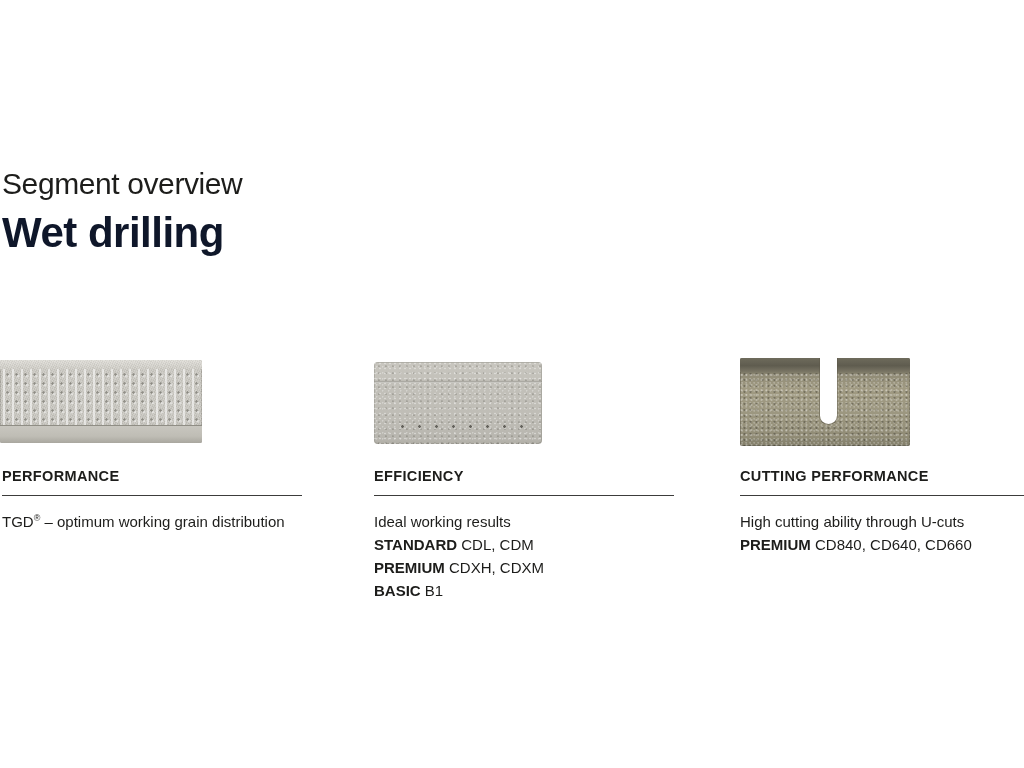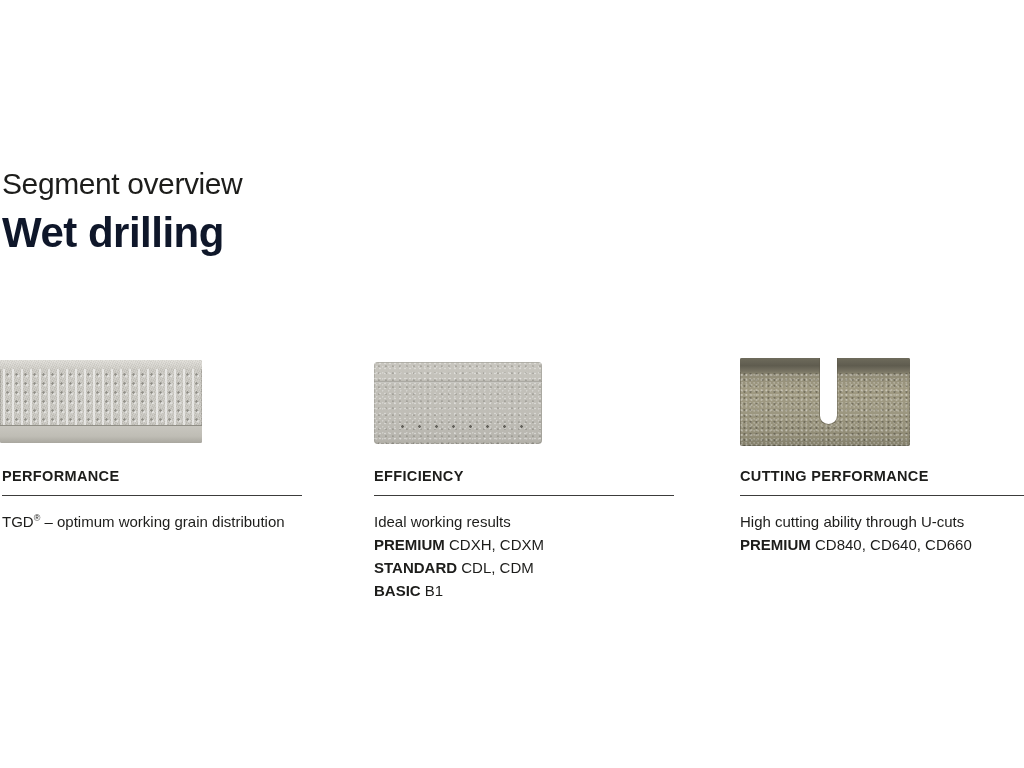--- a/index.html
+++ b/index.html
@@ -276,22 +276,22 @@
         <div class="seg2-seam"></div>
         <div class="seg2-dots"></div>
       </div>
     </div>
 
     <div class="col-heading">EFFICIENCY</div>
     <div class="col-rule"></div>
 
     <div class="col-body">
       <p class="lead">Ideal working results</p>
+      <p><span class="tier">STANDARD</span> <span>CDL, CDM</span></p>
       <p><span class="tier">PREMIUM</span> <span>CDXH, CDXM</span></p>
-      <p><span class="tier">STANDARD</span> <span>CDL, CDM</span></p>
       <p><span class="tier">BASIC</span> <span>B1</span></p>
     </div>
   </div>
 
   <div class="column col-3">
 
     <div class="segment-figure">
       <div class="segment-img seg3">
         <div class="seg3-noise"></div>
         <div class="seg3-topband"></div>

